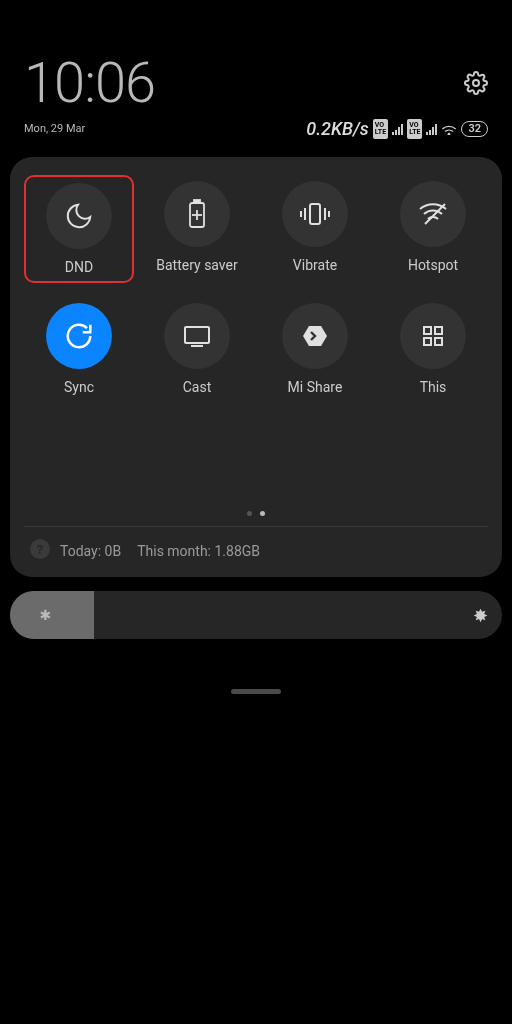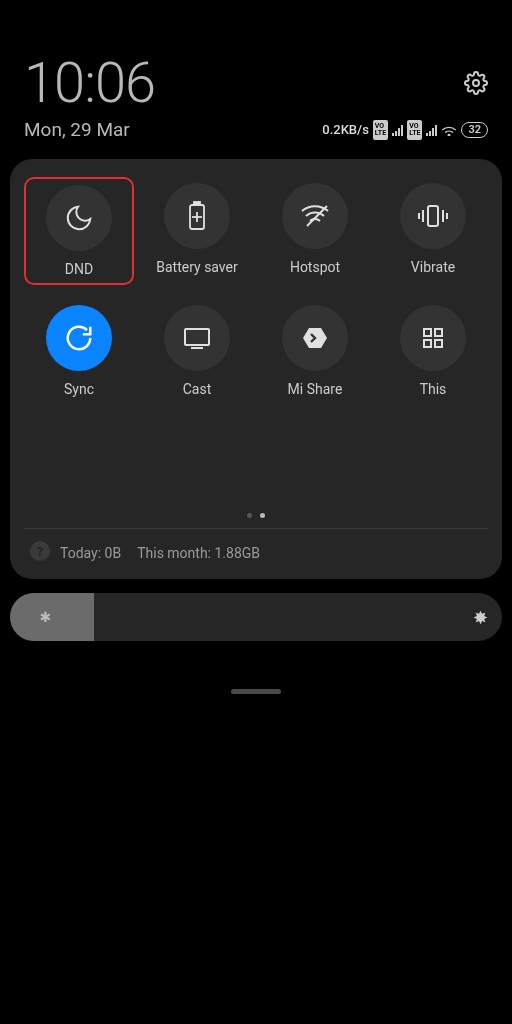--- a/index.html
+++ b/index.html
@@ -30,31 +30,31 @@
     .gear {
       color: #ccc;
     }
     .date-row {
       display: flex;
       justify-content: space-between;
       align-items: center;
       margin-top: 2px;
     }
     .date {
-      font-size: 19px;
+      font-size: 11px;
       color: #b8b8b8;
     }
     .status-icons {
       display: flex;
       align-items: center;
       gap: 4px;
       color: #ddd;
       font-size: 12px;
     }
-    .net-speed { font-size: 13px; font-weight: 500; }
+    .net-speed { font-size: 18px; font-weight: 500; font-style: italic; }
     .sim-badge {
       background: #ccc;
       color: #000;
       font-size: 7px;
       font-weight: bold;
       padding: 3px 2px;
       border-radius: 2px;
       line-height: 1;
     }
     .signal-bars {
@@ -258,44 +258,44 @@
             <rect x="7" y="1" width="6" height="3" fill="currentColor"></rect>
             <line x1="10" y1="11" x2="10" y2="21"></line>
             <line x1="5" y1="16" x2="15" y2="16"></line>
           </svg>
       </div>
       <div class="tile-label">Battery saver</div>
     </div>
 
     <div class="tile">
       <div class="tile-circle">
-        <svg width="32" height="24" viewBox="0 0 32 24" fill="none" stroke="currentColor" stroke-width="2">
-            <path d="M3 7a20 20 0 0 1 26 0"></path>
-            <path d="M7 12a13 13 0 0 1 18 0"></path>
-            <path d="M11 17a7 7 0 0 1 10 0"></path>
-            <line x1="28" y1="2" x2="8" y2="22" stroke-width="2"></line>
-          </svg>
-      </div>
-      <div class="tile-label">Hotspot</div>
-    </div>
-
-    <div class="tile">
-      <div class="tile-circle">
         <svg width="34" height="28" viewBox="0 0 34 28" fill="none" stroke="currentColor" stroke-width="2">
             <rect x="12" y="4" width="10" height="20" rx="2"></rect>
             <line x1="7" y1="8" x2="7" y2="20"></line>
             <line x1="3" y1="11" x2="3" y2="17"></line>
             <line x1="27" y1="8" x2="27" y2="20"></line>
             <line x1="31" y1="11" x2="31" y2="17"></line>
           </svg>
       </div>
       <div class="tile-label">Vibrate</div>
     </div>
 
     <div class="tile">
+      <div class="tile-circle">
+        <svg width="32" height="24" viewBox="0 0 32 24" fill="none" stroke="currentColor" stroke-width="2">
+            <path d="M3 7a20 20 0 0 1 26 0"></path>
+            <path d="M7 12a13 13 0 0 1 18 0"></path>
+            <path d="M11 17a7 7 0 0 1 10 0"></path>
+            <line x1="28" y1="2" x2="8" y2="22" stroke-width="2"></line>
+          </svg>
+      </div>
+      <div class="tile-label">Hotspot</div>
+    </div>
+
+    <div class="tile">
       <div class="tile-circle active">
         <svg width="30" height="30" viewBox="0 0 24 24" fill="none" stroke="currentColor" stroke-width="2">
             <path d="M21 12a9 9 0 1 1-2.64-6.36"></path>
             <polyline points="21 3 21 9 15 9" fill="none"></polyline>
           </svg>
       </div>
       <div class="tile-label">Sync</div>
     </div>
 
     <div class="tile">

